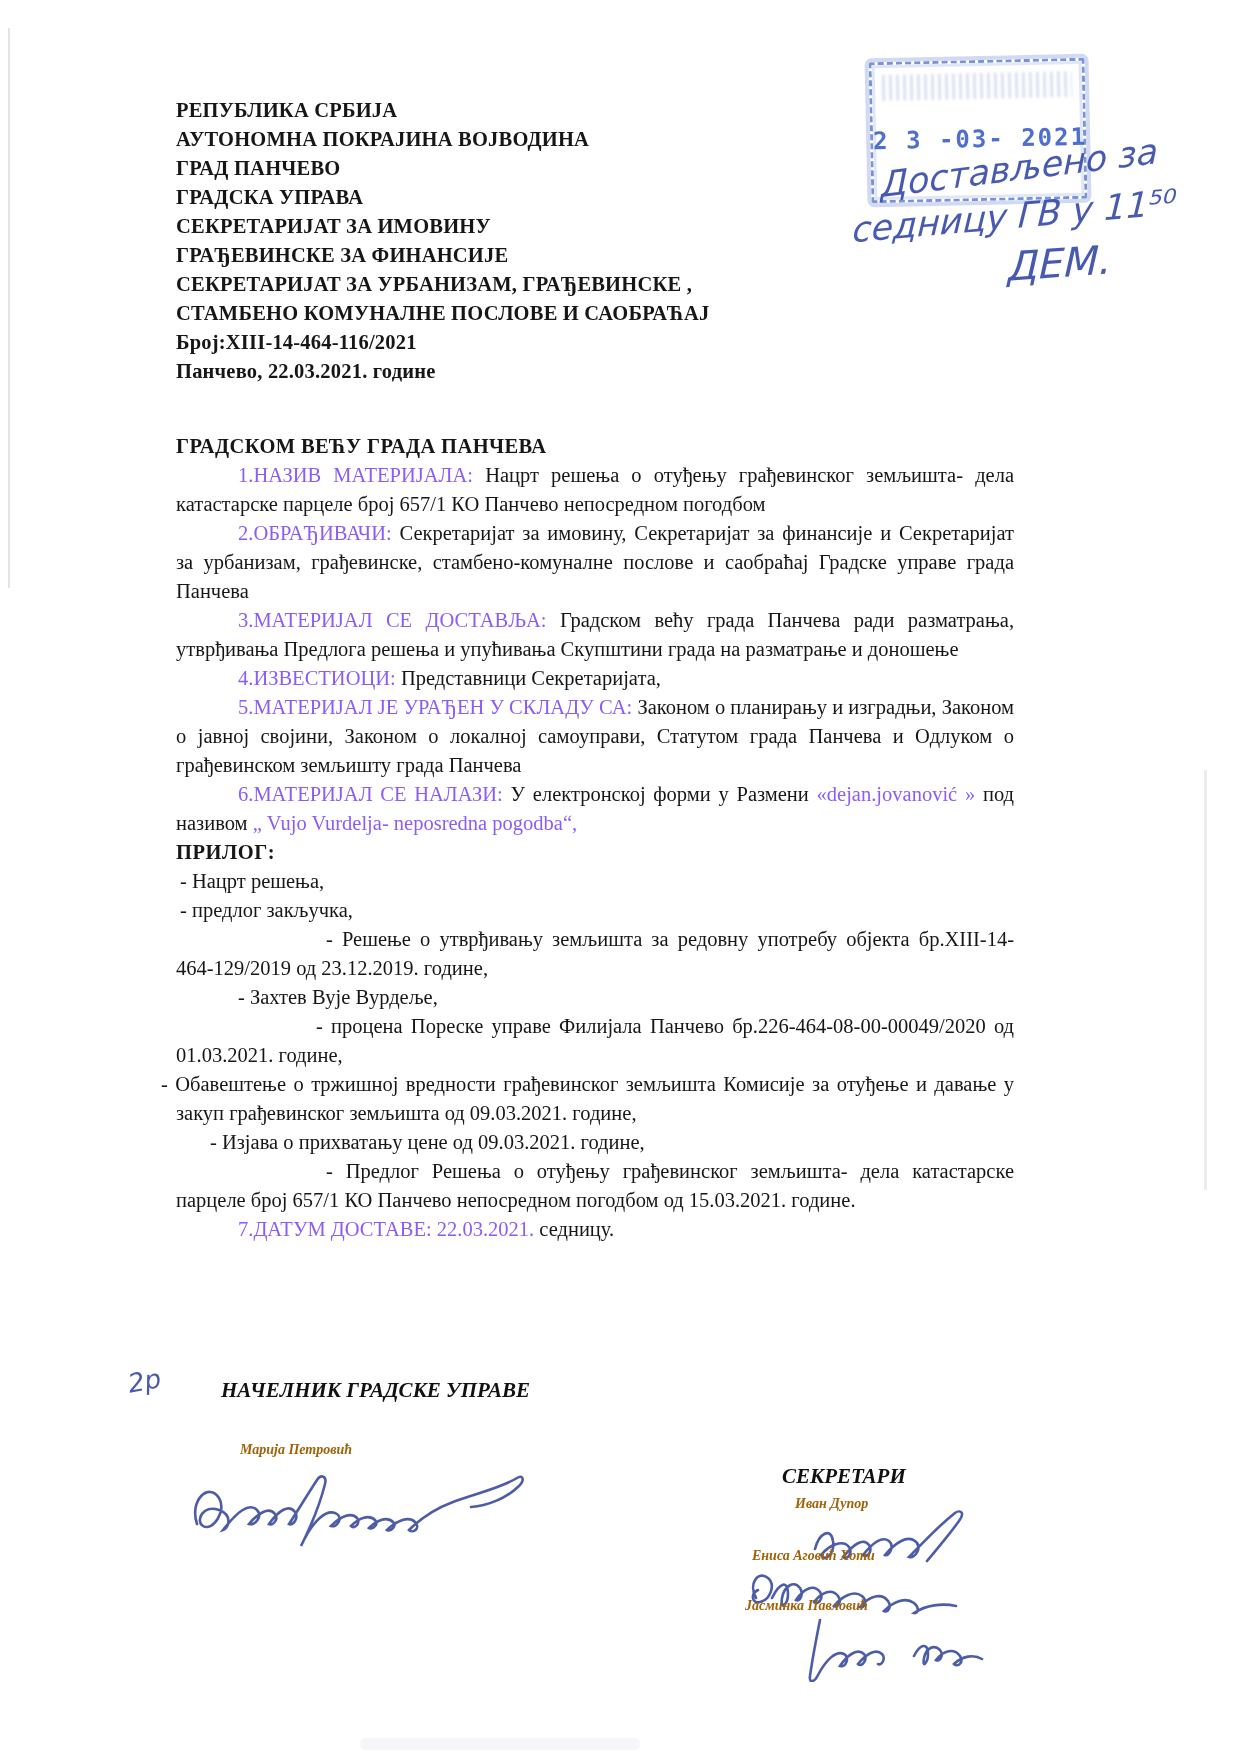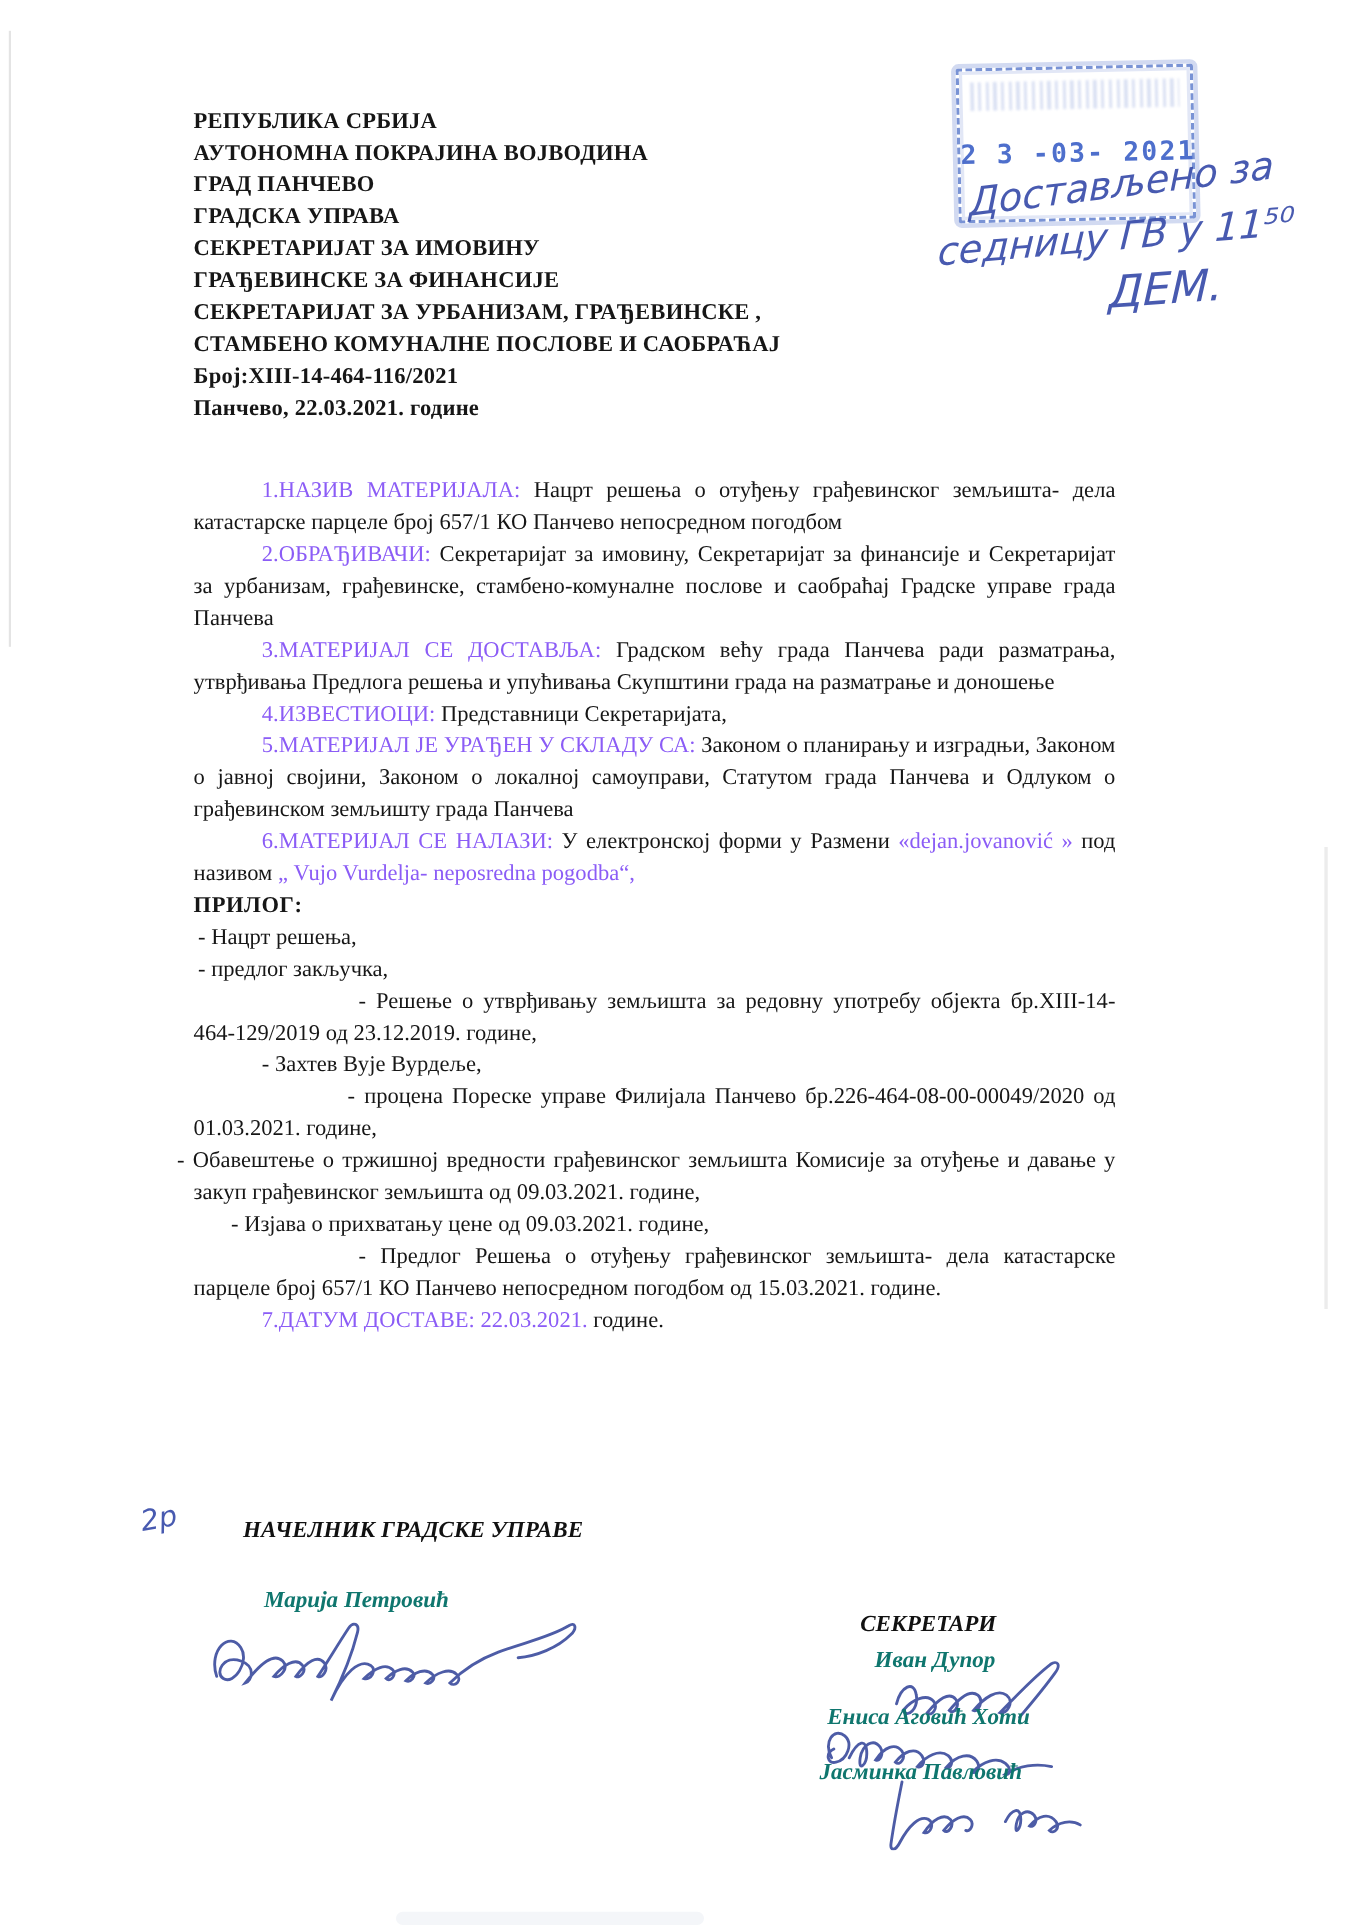--- a/index.html
+++ b/index.html
@@ -63,21 +63,21 @@
   .att-2{margin-left:-88px;text-indent:150px;}
   .att-3{text-indent:62px;}
   .att-4{margin-left:-88px;text-indent:140px;}
   .att-5{margin-left:72px;text-indent:-15px;}
   .att-6{text-indent:34px;}
   .att-7{margin-left:-88px;text-indent:150px;}
   .s7{text-indent:62px;}
 
   
   .sig-title{position:absolute;font-weight:bold;font-style:italic;font-size:21px;white-space:nowrap;color:#111;}
-  .sig-name{position:absolute;font-weight:bold;font-style:italic;font-size:21px;white-space:nowrap;color:#0f766e;}
+  .sig-name{position:absolute;font-weight:bold;font-style:italic;font-size:14px;white-space:nowrap;color:#a16207;}
   .sig{position:absolute;}
   .sig path{fill:none;stroke:#2e3f96;stroke-width:2.6;stroke-linecap:round;opacity:.85;}
 </style>
 </head>
 <body>
 
 <div class="page">
 
   <div class="scan-line-left"></div>
   <div class="scan-line-right"></div>
@@ -97,20 +97,21 @@
   </div>
 
   <div class="stamp">
     <div class="stamp-date">2 3 -03- 2021</div>
   </div>
   <div class="ink ink-1">Достављено за</div>
   <div class="ink ink-2">седницу ГВ у 11⁵⁰</div>
   <div class="ink ink-3">ДЕМ.</div>
 
   <div class="body">
+    <p class="doc-title">ГРАДСКОМ ВЕЋУ ГРАДА ПАНЧЕВА</p>
 
     <p class="sec"><b class="lbl">1.НАЗИВ МАТЕРИЈАЛА:</b><span> Нацрт решења о отуђењу грађевинског земљишта- дела катастарске парцеле број 657/1 КО Панчево непосредном погодбом</span></p>
 
     <p class="sec"><b class="lbl">2.ОБРАЂИВАЧИ:</b><span> Секретаријат за имовину, Секретаријат за финансије и Секретаријат за урбанизам, грађевинске, стамбено-комуналне послове и саобраћај Градске управе града Панчева</span></p>
 
     <p class="sec"><b class="lbl">3.МАТЕРИЈАЛ СЕ ДОСТАВЉА:</b><span> Градском већу града Панчева ради разматрања, утврђивања Предлога решења и упућивања Скупштини града на разматрање и доношење</span></p>
 
     <p class="sec"><b class="lbl">4.ИЗВЕСТИОЦИ:</b><span> Представници Секретаријата,</span></p>
 
     <p class="sec"><b class="lbl">5.МАТЕРИЈАЛ ЈЕ УРАЂЕН У СКЛАДУ СА:</b><span> Законом о планирању и изградњи,  Законом о јавној својини, Законом о локалној самоуправи, Статутом града Панчева и Одлуком о грађевинском земљишту града Панчева</span></p>
@@ -121,21 +122,21 @@
 
     <p class="att-0">- Нацрт решења,</p>
     <p class="att-1">- предлог закључка,</p>
     <p class="att-2">- Решење о утврђивању земљишта за редовну употребу објекта бр.XIII-14-464-129/2019 од 23.12.2019. године,</p>
     <p class="att-3">- Захтев Вује Вурдеље,</p>
     <p class="att-4">- процена Пореске управе Филијала Панчево бр.226-464-08-00-00049/2020 од 01.03.2021. године,</p>
     <p class="att-5">- Обавештење о тржишној вредности грађевинског земљишта Комисије за отуђење и давање у закуп грађевинског земљишта од 09.03.2021. године,</p>
     <p class="att-6">- Изјава о прихватању цене  од 09.03.2021. године,</p>
     <p class="att-7">- Предлог Решења о отуђењу грађевинског земљишта- дела катастарске парцеле  број 657/1 КО Панчево непосредном погодбом  од 15.03.2021. године.</p>
 
-    <p class="s7"><b class="lbl">7.ДАТУМ ДОСТАВЕ: 22.03.2021.</b><span> године.</span></p>
+    <p class="s7"><b class="lbl">7.ДАТУМ ДОСТАВЕ: 22.03.2021.</b><span> седницу.</span></p>
   </div>
 
   <div class="ink ink-note">2р</div>
 
   <div class="sig-title" style="left:178px;top:1378px;margin-left:43px;">НАЧЕЛНИК ГРАДСКЕ УПРАВЕ</div>
   <div class="sig-name" style="left:240px;top:1442px;">Марија Петровић</div>
   <svg class="sig" style="left:185px;top:1452px;" width="345" height="100" viewBox="0 0 345 100">
     <path d="M12,72 C4,48 24,30 34,46 C42,58 28,80 18,74 C10,69 18,52 34,58 C48,63 44,76 38,78 C52,60 64,50 72,58 C78,64 70,74 64,72 C72,62 84,54 90,62 C94,67 88,74 84,72 C94,58 104,52 110,60 C114,66 108,74 104,72 C112,60 124,40 132,28 C136,22 142,24 140,32 C134,56 124,78 116,94 C128,68 142,56 152,62 C158,66 152,76 146,74 C156,64 166,60 172,66 C176,70 170,78 166,74 C174,66 184,62 190,68 C194,72 188,78 184,76 C192,68 202,64 208,70 C212,74 206,80 202,78 C212,68 224,64 230,70 C236,76 228,82 224,78 C236,66 252,56 268,50 C292,41 316,36 332,26 C338,22 340,28 334,34 C322,46 302,54 286,55"></path>
   </svg>
 

